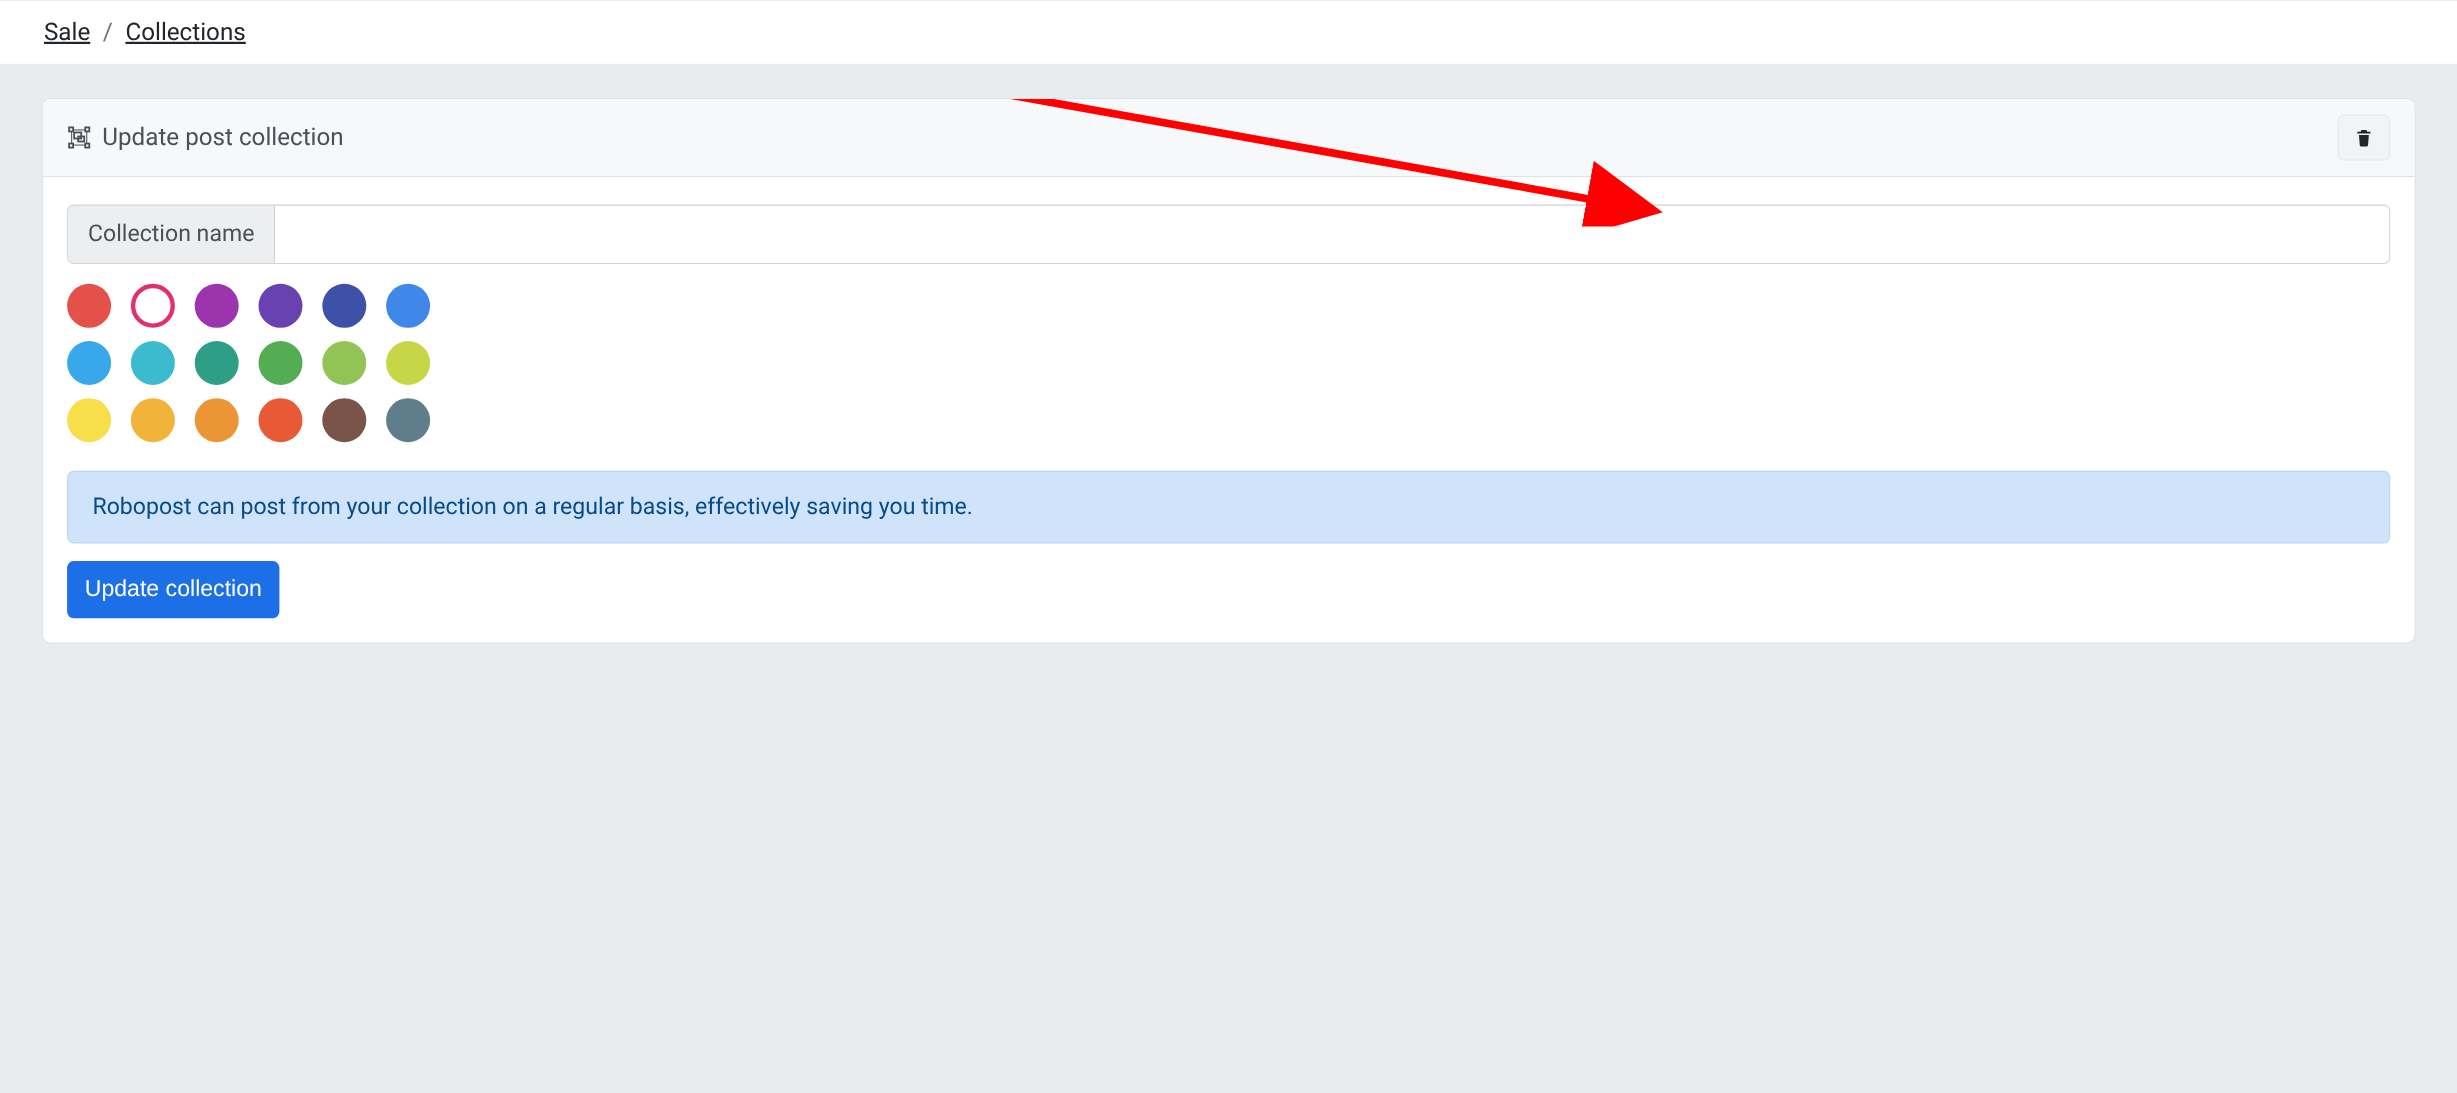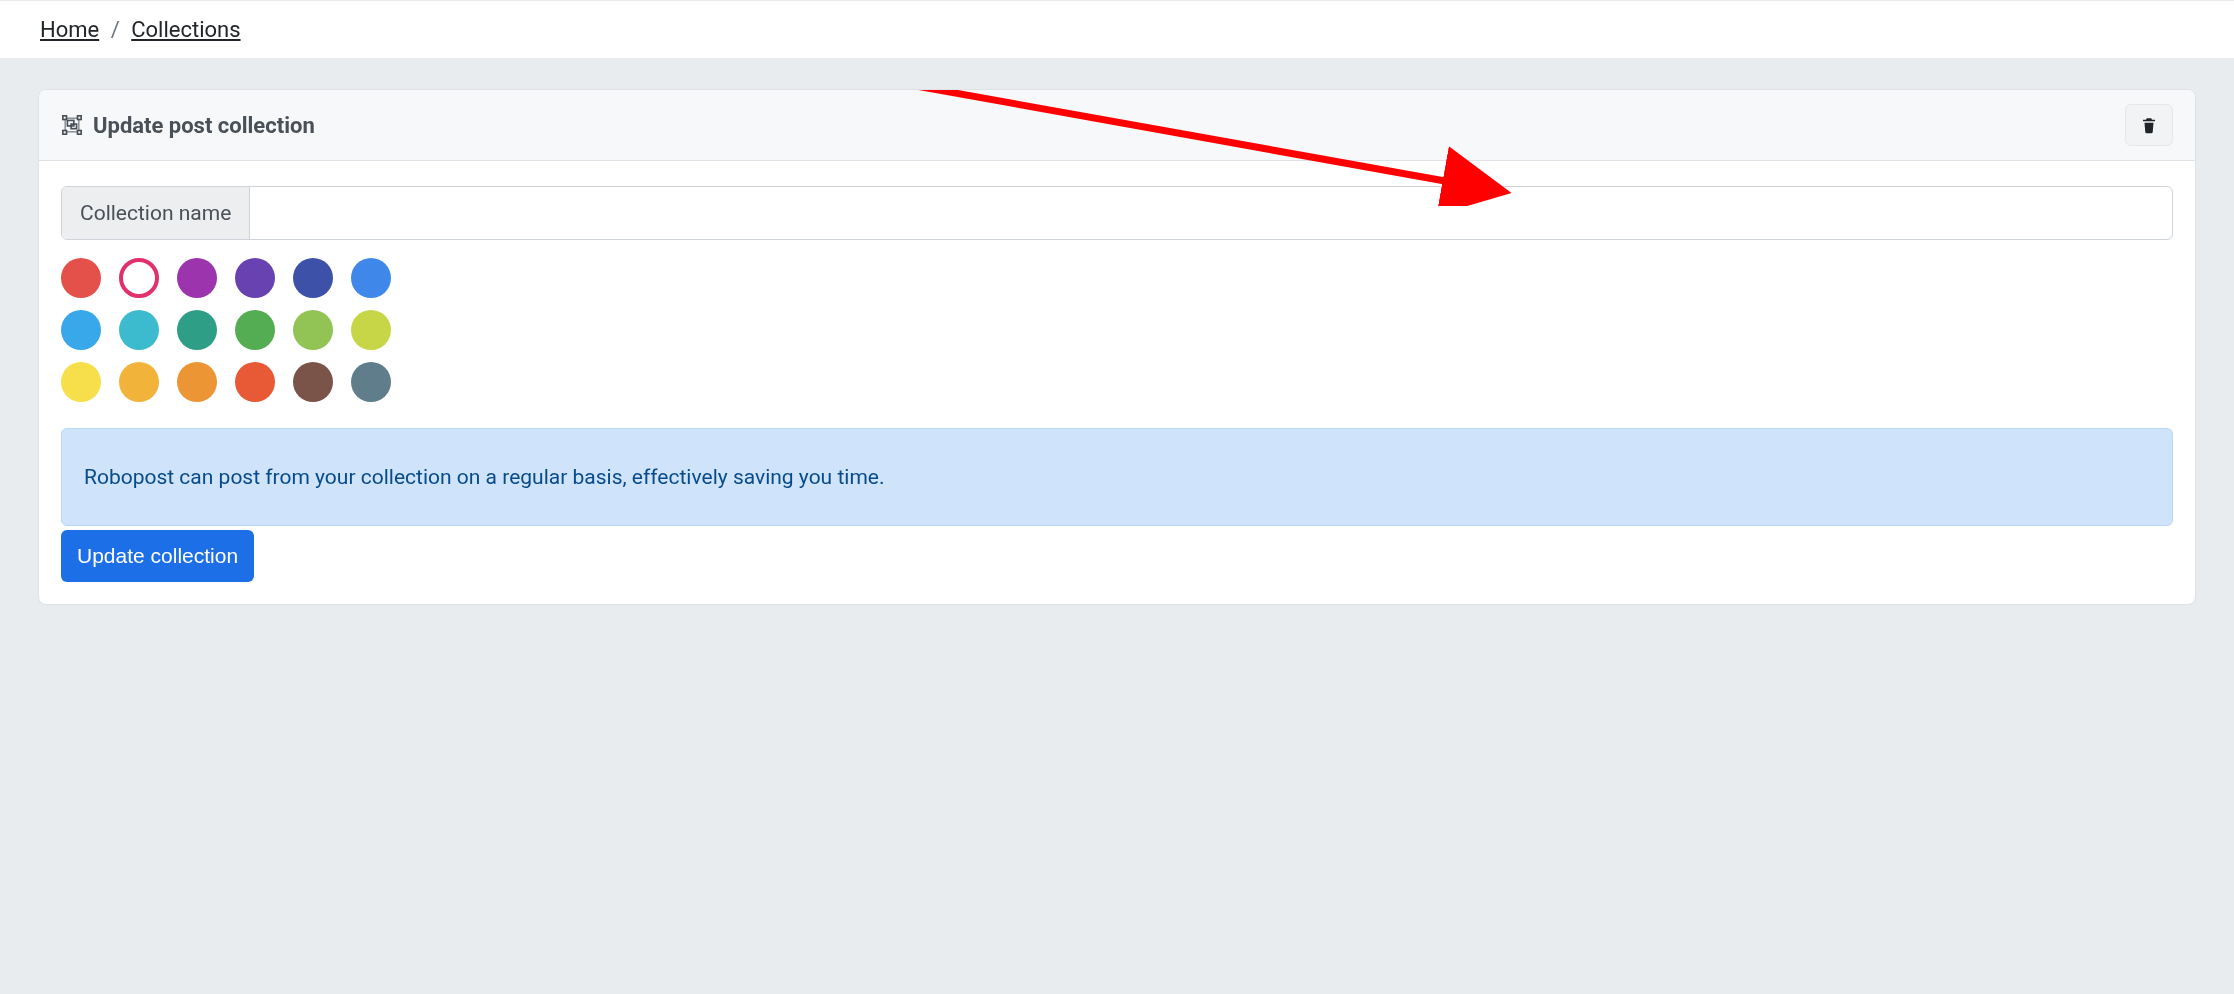--- a/index.html
+++ b/index.html
@@ -48,21 +48,20 @@
       align-items: center;
       justify-content: space-between;
       position: relative;
     }
     .card-header-left {
       display: flex;
       align-items: center;
       gap: 10px;
       color: #495057;
       font-size: 22px;
-      font-weight: bold;
     }
     .object-group-icon {
       width: 22px;
       height: 22px;
       display: inline-block;
     }
     .trash-button {
       background: #f1f3f5;
       border: 1px solid #e5e7eb;
       border-radius: 6px;
@@ -115,24 +114,24 @@
       border: none;
     }
     .swatch.hollow {
       border: 4px solid #e1306c;
       background: #ffffff !important;
     }
     .info-box {
       background: #cfe3fb;
       border: 1px solid #b8d6f7;
       border-radius: 6px;
-      padding: 36px 22px;
+      padding: 20px 22px;
       color: #084b8a;
       font-size: 21px;
-      margin-bottom: 4px;
+      margin-bottom: 16px;
     }
     .toggle-row {
       display: flex;
       align-items: center;
       gap: 16px;
       margin-bottom: 28px;
     }
     .toggle {
       position: relative;
       width: 42px;
@@ -172,21 +171,21 @@
       z-index: 10;
     }
   </style>
 </head>
 <body>
 
 <div class="page">
 
   <div class="breadcrumb-bar">
     <div class="breadcrumb">
-      <a href="#">Home</a>
+      <a href="#">Sale</a>
       <span class="sep">/</span>
       <a href="#">Collections</a>
     </div>
   </div>
 
   <div class="content-wrap">
     <div class="card" style="position:relative;">
 
       <svg class="annotation-arrow" style="top:-14px; left:865px;" width="610" height="130" viewBox="0 0 610 130">
         <defs>

